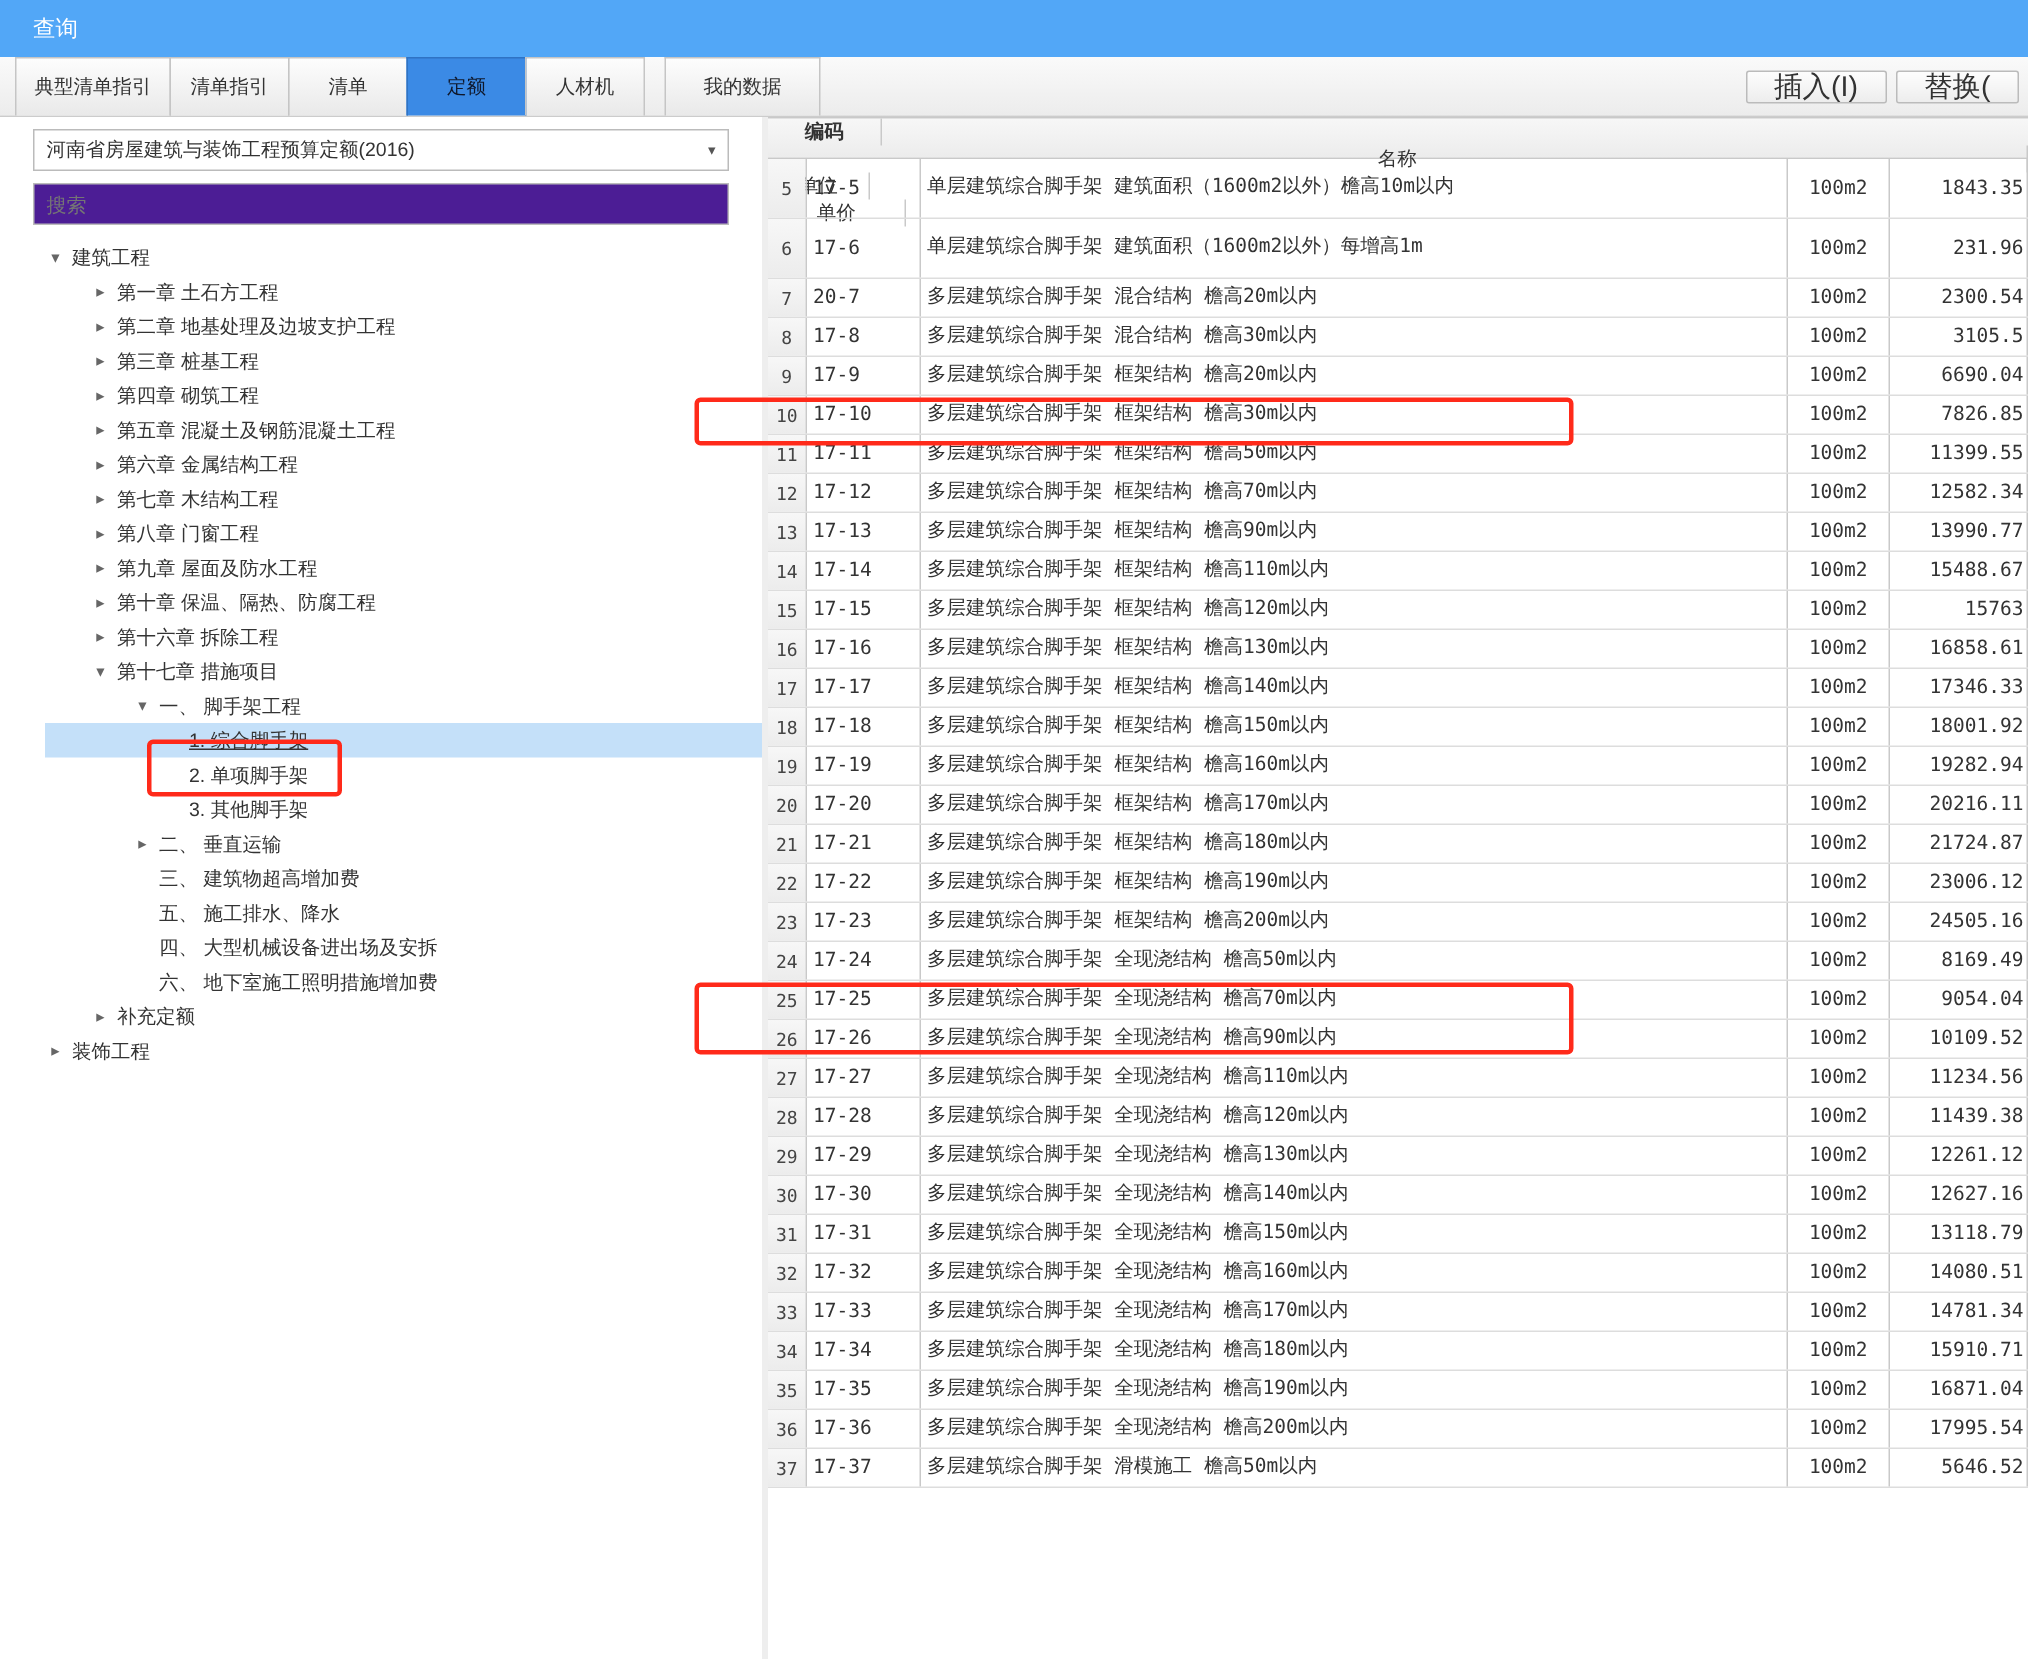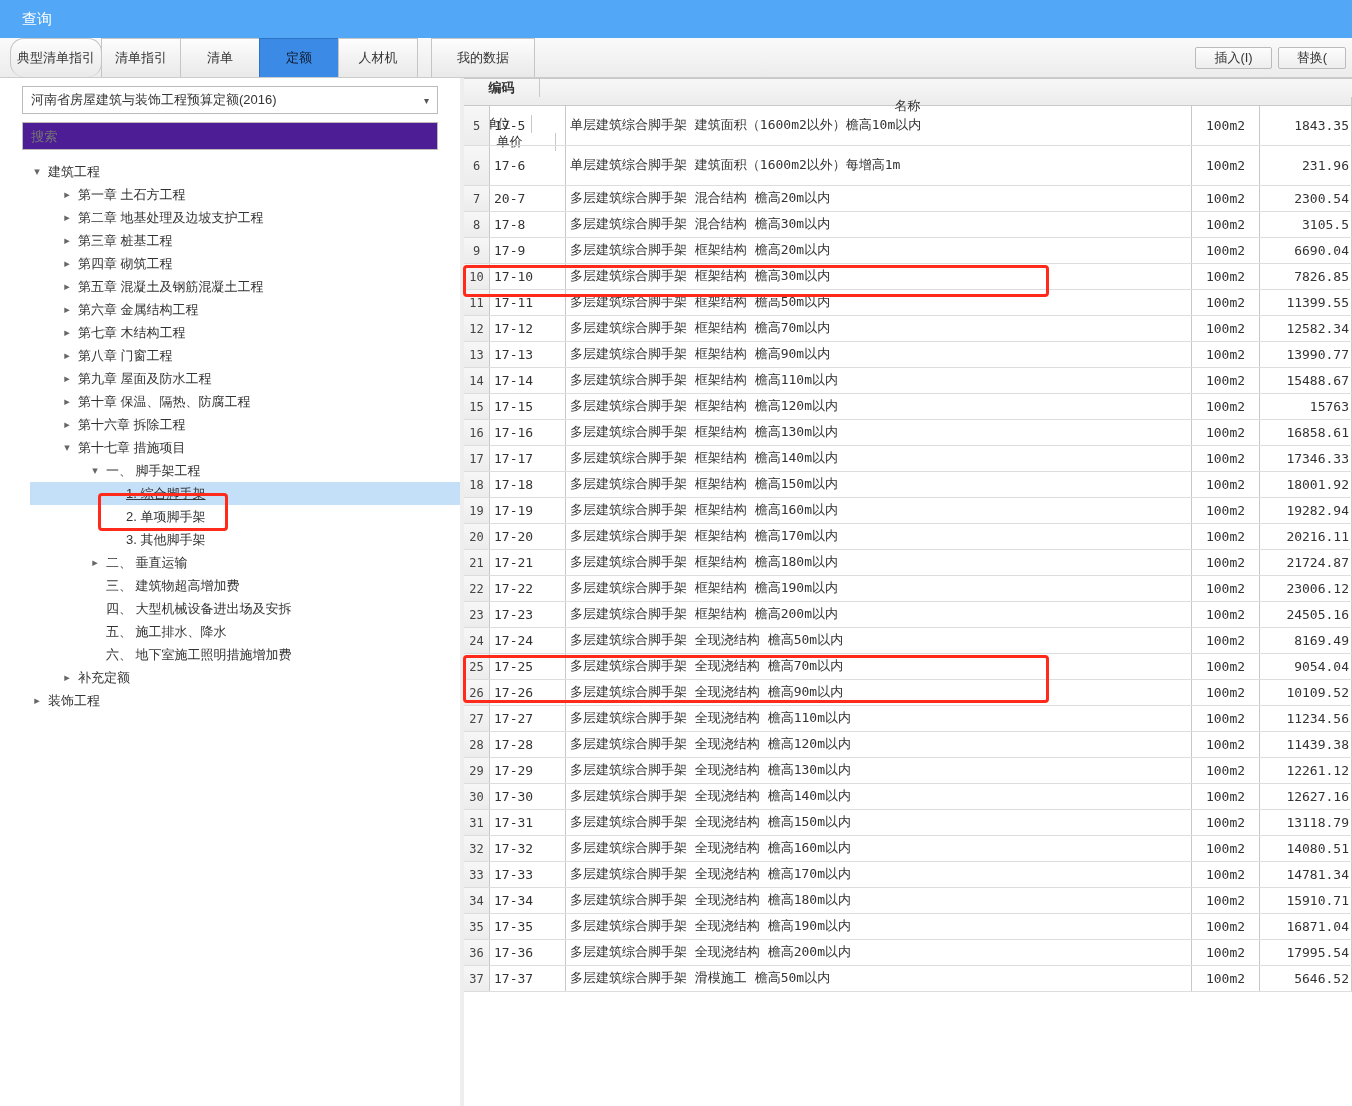--- a/index.html
+++ b/index.html
@@ -4,23 +4,23 @@
   <style>
     * { margin: 0; padding: 0; box-sizing: border-box; }
     body { font-family: "Microsoft YaHei", Arial, sans-serif; font-size: 13px; color: #333; background: #fff; }
     .app { width: 1352px; height: 1106px; overflow: hidden; position: relative; }
     .title-bar { background: #52a7f7; color: #fff; height: 38px; display: flex; align-items: center; padding: 0 22px; font-size: 15px; }
     .top-bar { height: 40px; border-bottom: 1px solid #ccc; display: flex; align-items: stretch; background: linear-gradient(#fafafa,#ececec); }
     .tabs { display: flex; height: 100%; padding-left: 10px; }
     .tab { width: 80px; display: flex; align-items: center; justify-content: center; border: 1px solid #c5c5c5; border-bottom: none; background: linear-gradient(#fdfdfd,#e9e9e9); margin-right: -1px; cursor: pointer; font-size: 13px; color: #333; }
     .tab.active { background: #3b8ae5; color: #0f172a; border-color: #2f73c4; }
     .top-right { margin-left: auto; display: flex; align-items: center; gap: 6px; padding-right: 6px; }
-    .btn { height: 22px; padding: 0 18px; background: linear-gradient(#fdfdfd,#ededed); border: 1px solid #bbb; border-radius: 2px; cursor: pointer; font-size: 13px; display: flex; align-items: center; justify-content: center; }
+    .btn { height: 22px; padding: 0 18px; background: linear-gradient(#fdfdfd,#ededed); border: 1px solid #bbb; border-radius: 2px; cursor: pointer; font-size: 19px; display: flex; align-items: center; justify-content: center; }
     .main { display: flex; height: calc(100% - 78px); }
-    .left-panel { width: 460px; display: flex; flex-direction: column; background: #fff; }
+    .left-panel { width: 508px; display: flex; flex-direction: column; background: #fff; }
     .select-row { padding: 8px 22px; }
     .select-box { width: 100%; height: 28px; border: 1px solid #bbb; padding: 0 8px; display: flex; align-items: center; justify-content: space-between; background: #fff; cursor: pointer; }
     .select-box .caret { font-size: 10px; color: #555; }
     .search-row { padding: 0 22px 6px; }
     .search-input { width: 100%; height: 28px; border: 1px solid #bbb; padding: 0 8px; color: #999; background: #4c1d95; }
     .tree { flex: 1; overflow: auto; padding-left: 30px; padding-top: 4px; }
     .tree-node { height: 23px; display: flex; align-items: center; cursor: pointer; }
     .toggle { width: 14px; text-align: center; color: #666; font-size: 11px; }
     .tree-label { margin-left: 4px; }
     .ind1 { padding-left: 0px; }
@@ -52,21 +52,21 @@
 </head>
 <body>
 <div class="app">
 
   <div class="title-bar">
     <span>查询</span>
   </div>
 
   <div class="top-bar">
     <div class="tabs" id="tabs">
-        <div class="tab" style="width: 92px; border-radius: 14px;">
+        <div class="tab" style="width: 104px;">
           <span>典型清单指引</span>
         </div>
         <div class="tab">
           <span>清单指引</span>
         </div>
         <div class="tab">
           <span>清单</span>
         </div>
         <div class="tab active">
           <span>定额</span>
@@ -172,25 +172,25 @@
           <div class="tree-node ind3">
             <span class="toggle">▸</span>
             <span class="tree-label">二、 垂直运输</span>
           </div>
           <div class="tree-node ind3">
             <span class="toggle"></span>
             <span class="tree-label">三、 建筑物超高增加费</span>
           </div>
           <div class="tree-node ind3">
             <span class="toggle"></span>
+            <span class="tree-label">五、 施工排水、降水</span>
+          </div>
+          <div class="tree-node ind3">
+            <span class="toggle"></span>
             <span class="tree-label">四、 大型机械设备进出场及安拆</span>
-          </div>
-          <div class="tree-node ind3">
-            <span class="toggle"></span>
-            <span class="tree-label">五、 施工排水、降水</span>
           </div>
           <div class="tree-node ind3">
             <span class="toggle"></span>
             <span class="tree-label">六、 地下室施工照明措施增加费</span>
           </div>
           <div class="tree-node ind2">
             <span class="toggle">▸</span>
             <span class="tree-label">补充定额</span>
           </div>
           <div class="tree-node ind1">

